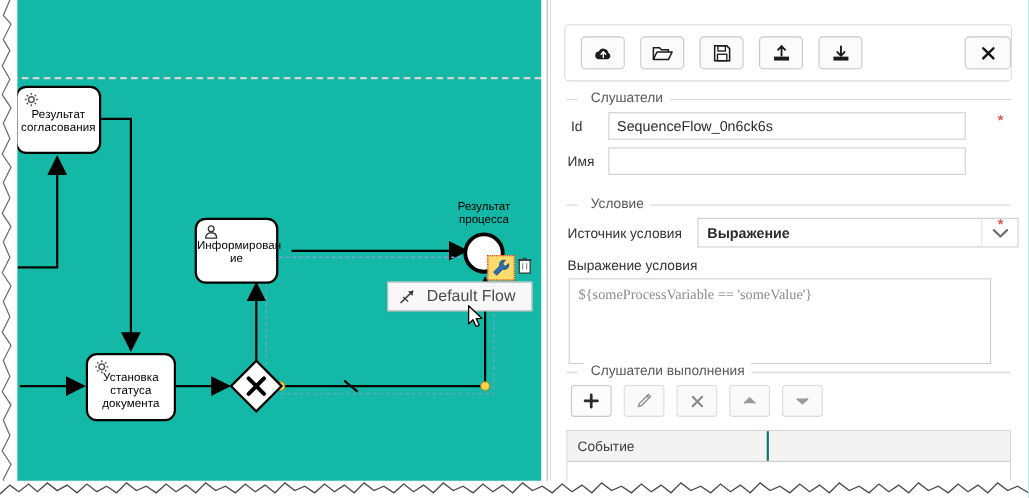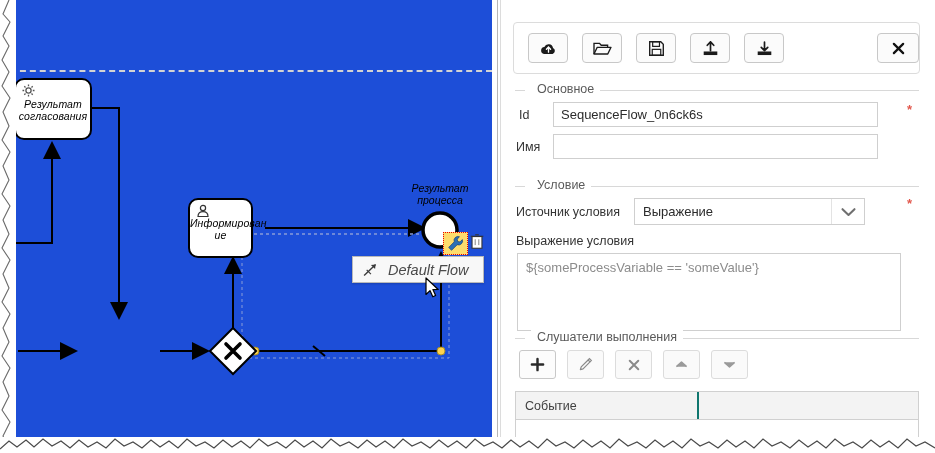--- a/index.html
+++ b/index.html
@@ -9,21 +9,21 @@
     font-family:"Liberation Sans","DejaVu Sans",sans-serif;
     -webkit-font-smoothing:antialiased;
   }
   .app{position:relative;width:935px;height:453px;background:#fff;overflow:hidden;}
 
   
   .torn-left{position:absolute;left:0;top:0;width:16px;height:453px;z-index:60;pointer-events:none;}
   .torn-bottom{position:absolute;left:0;bottom:0;width:935px;height:22px;z-index:60;pointer-events:none;}
 
   
-  .canvas{position:absolute;left:0;top:0;width:492px;height:453px;background:#1d4ed8;overflow:hidden;font-style:italic;}
+  .canvas{position:absolute;left:0;top:0;width:492px;height:453px;background:#14b8a6;overflow:hidden;}
   .lane-divider{position:absolute;left:10px;top:70px;width:482px;height:0;
       border-top:2px dashed #d3d3d3;}
 
   .bpmn-svg{position:absolute;left:0;top:0;}
 
   .task{position:absolute;background:#fff;border:2px solid #000;border-radius:10px;
         box-sizing:border-box;}
   .task .tlabel{position:absolute;left:0;right:0;text-align:center;
         font-size:10.5px;color:#000;line-height:12.5px;letter-spacing:.1px;}
   .task .ticon{position:absolute;left:5px;top:3px;width:16px;height:16px;}
@@ -142,31 +142,43 @@
         <g fill="none" stroke="#555" stroke-width="1.3">
           <circle cx="7.5" cy="7.5" r="2.6"></circle>
           <path d="M7.5 1.5 L7.5 3.2 M7.5 11.8 L7.5 13.5 M1.5 7.5 L3.2 7.5 M11.8 7.5 L13.5 7.5
                    M3.3 3.3 L4.5 4.5 M10.5 10.5 L11.7 11.7 M11.7 3.3 L10.5 4.5 M4.5 10.5 L3.3 11.7"></path>
         </g>
       </svg>
       <div class="tlabel" style="top:18px;">Результат</div>
       <div class="tlabel" style="top:30px;">согласования</div>
     </div>
 
-    <div class="task" style="left:188px;top:198px;width:65px;height:60px;">
+    <div class="task" style="left:177px;top:198px;width:76px;height:60px;">
       <svg class="ticon" viewBox="0 0 16 16">
         <g fill="none" stroke="#333" stroke-width="1.2">
           <circle cx="8" cy="5" r="2.6"></circle>
           <path d="M3 13.5 C3 10.2 5.2 8.6 8 8.6 C10.8 8.6 13 10.2 13 13.5 Z"></path>
         </g>
       </svg>
       <div class="tlabel" style="top:17px;">Информирован</div>
       <div class="tlabel" style="top:29px;">ие</div>
     </div>
 
+    <div class="task" style="left:78px;top:321px;width:82px;height:62px;">
+      <svg class="ticon" viewBox="0 0 16 16">
+        <g fill="none" stroke="#555" stroke-width="1.3">
+          <circle cx="7.5" cy="7.5" r="2.6"></circle>
+          <path d="M7.5 1.5 L7.5 3.2 M7.5 11.8 L7.5 13.5 M1.5 7.5 L3.2 7.5 M11.8 7.5 L13.5 7.5
+                   M3.3 3.3 L4.5 4.5 M10.5 10.5 L11.7 11.7 M11.7 3.3 L10.5 4.5 M4.5 10.5 L3.3 11.7"></path>
+        </g>
+      </svg>
+      <div class="tlabel" style="top:14px;">Установка</div>
+      <div class="tlabel" style="top:26px;">статуса</div>
+      <div class="tlabel" style="top:38px;">документа</div>
+    </div>
 
     <div class="evlabel" style="left:395px;top:182px;width:90px;">Результат</div>
     <div class="evlabel" style="left:395px;top:194px;width:90px;">процесса</div>
 
     <div class="ctxpad" style="left:443px;top:232px;">
       <svg viewBox="0 0 24 24" width="23" height="21">
         <path d="M16.5 4.2 a4.6 4.6 0 0 0-5.9 5.9 L4.2 16.5 l3.3 3.3 l6.4-6.4 a4.6 4.6 0 0 0 5.9-5.9 l-2.7 2.7 l-2.6-.5 l-.5-2.6 z" fill="#2b6fb5" stroke="#17406e" stroke-width="0.8"></path>
       </svg>
     </div>
     <div class="trashbtn" style="left:468px;top:232px;">
@@ -231,49 +243,49 @@
       <div class="tbtn" style="left:363px;width:42px;">
         <svg width="13" height="13" viewBox="0 0 14 14">
           <path d="M2 2 L12 12 M12 2 L2 12" stroke="#111" stroke-width="2.4" stroke-linecap="round"></path>
         </svg>
       </div>
     </div>
 
     <div class="fs" style="top:82px;height:14px;">
       <div class="fs-dash"></div>
       <div class="fs-line" style="left:70px;"></div>
-      <div class="fs-legend">Основное</div>
+      <div class="fs-legend">Слушатели</div>
     </div>
 
     <div class="rowlabel" style="left:18px;top:108px;">Id</div>
     <input class="txtinput" style="left: 52px; top: 102px; width: 325px; height: 25px;" value="SequenceFlow_0n6ck6s">
     <div class="req" style="left:406px;top:102px;">*</div>
 
     <div class="rowlabel" style="left:15px;top:140px;">Имя</div>
     <input class="txtinput" style="left: 52px; top: 134px; width: 325px; height: 25px;" value="">
 
     <div class="fs" style="top:178px;height:14px;text-align:right;">
       <div class="fs-dash"></div>
       <div class="fs-line" style="left:62px;"></div>
       <div class="fs-legend">Условие</div>
     </div>
 
     <div class="rowlabel" style="left:15px;top:205px;">Источник условия</div>
-    <div class="selwrap" style="left:133px;top:198px;width:231px;height:27px;">
+    <div class="selwrap" style="left:133px;top:198px;width:292px;height:27px;font-weight:bold;">
       <span class="seltext">Выражение</span>
       <span class="selcaret">
         <svg width="15" height="10" viewBox="0 0 16 10">
           <path d="M1.6 2 L8 8.2 L14.4 2" stroke="#6f6f6f" stroke-width="2.2" fill="none" stroke-linecap="round" stroke-linejoin="round"></path>
         </svg>
       </span>
     </div>
     <div class="req" style="left:406px;top:196px;">*</div>
 
     <div class="rowlabel" style="left:15px;top:234px;">Выражение условия</div>
-    <textarea class="ta" style="left: 16px; top: 253px; width: 384px; height: 78px;">${someProcessVariable == 'someValue'}</textarea>
+    <textarea class="ta" style="left: 16px; top: 253px; width: 384px; height: 78px; font-family: Liberation Serif, serif;">${someProcessVariable == 'someValue'}</textarea>
 
     <div class="fs" style="top:330px;height:14px;">
       <div class="fs-dash"></div>
       <div class="fs-line" style="left:164px;"></div>
       <div class="fs-legend">Слушатели выполнения</div>
     </div>
 
     <div class="lbtn" style="left:18px;top:350px;">
       <svg width="15" height="15" viewBox="0 0 16 16">
         <path d="M8 2 V14 M2 8 H14" stroke="#2a2a2a" stroke-width="2.6" stroke-linecap="round"></path>

